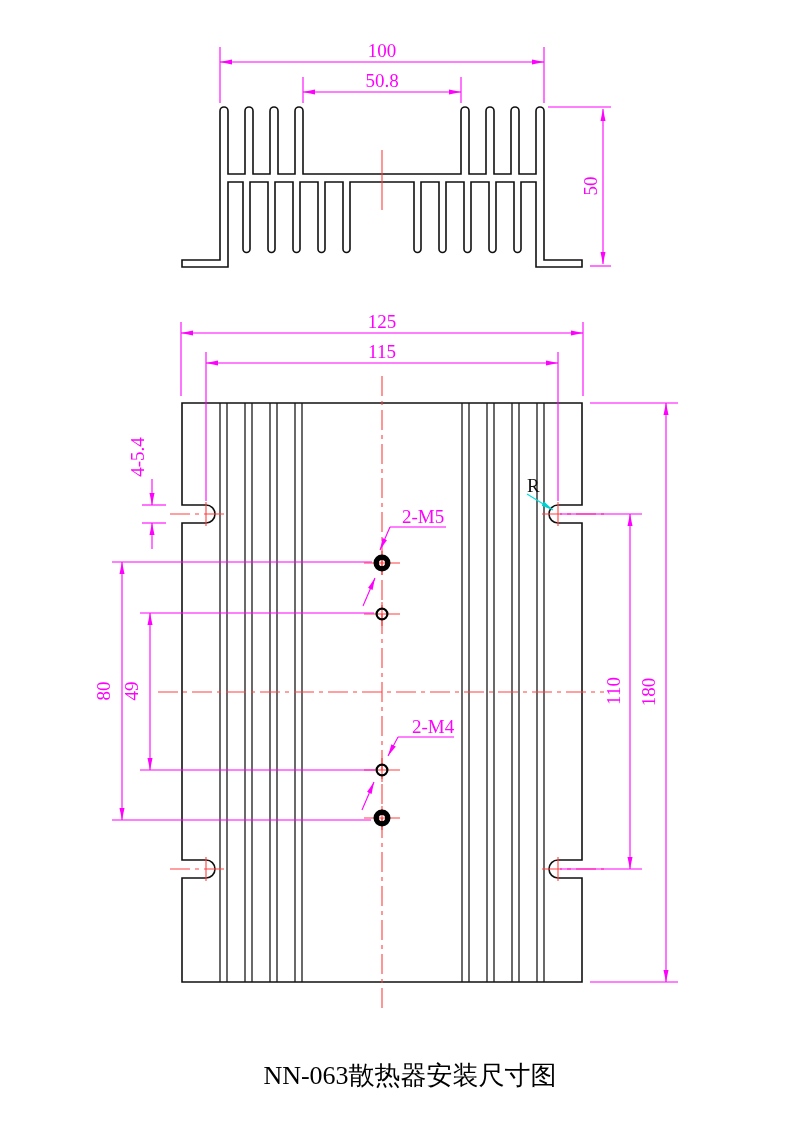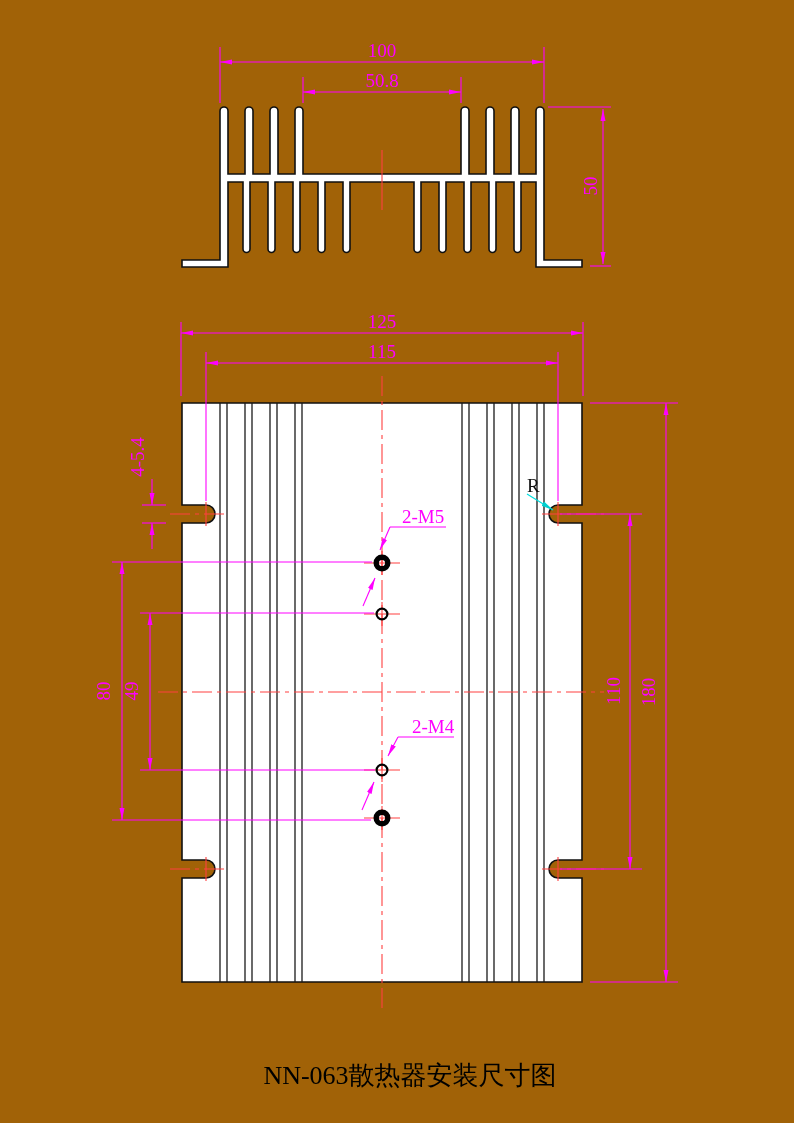--- a/index.html
+++ b/index.html
@@ -1,16 +1,16 @@
 <!DOCTYPE html>
 <html><head>
 <meta charset="utf-8">
 <style>
   html,body{margin:0;padding:0;background:#e8e8e8;}
-  .page{width:794px;height:1123px;background:#a16207;margin:0 auto;position:relative;overflow:hidden;}
+  .page{width:794px;height:1123px;background:#ffffff;margin:0 auto;position:relative;overflow:hidden;}
   svg{display:block;}
   .sol{stroke:#111;stroke-width:1.6;fill:#fff;stroke-linejoin:miter;}
   .fin{stroke:#1a1a1a;stroke-width:1.3;}
   .cl{stroke:#ff4040;stroke-width:1.1;fill:none;}
   .cldash{stroke-dasharray:20 5 4 5;}
   .dim{stroke:#ff00ff;stroke-width:1.1;fill:none;}
   .dimtxt{fill:#ff00ff;font-family:"Liberation Serif","DejaVu Serif",serif;font-size:19px;}
   .blktxt{fill:#111;font-family:"Liberation Serif","DejaVu Serif",serif;font-size:19px;}
   .cyan{stroke:#00dede;stroke-width:1.2;fill:none;}
   .title-txt{fill:#000;font-family:"Liberation Serif","DejaVu Serif",serif;font-size:26px;}

